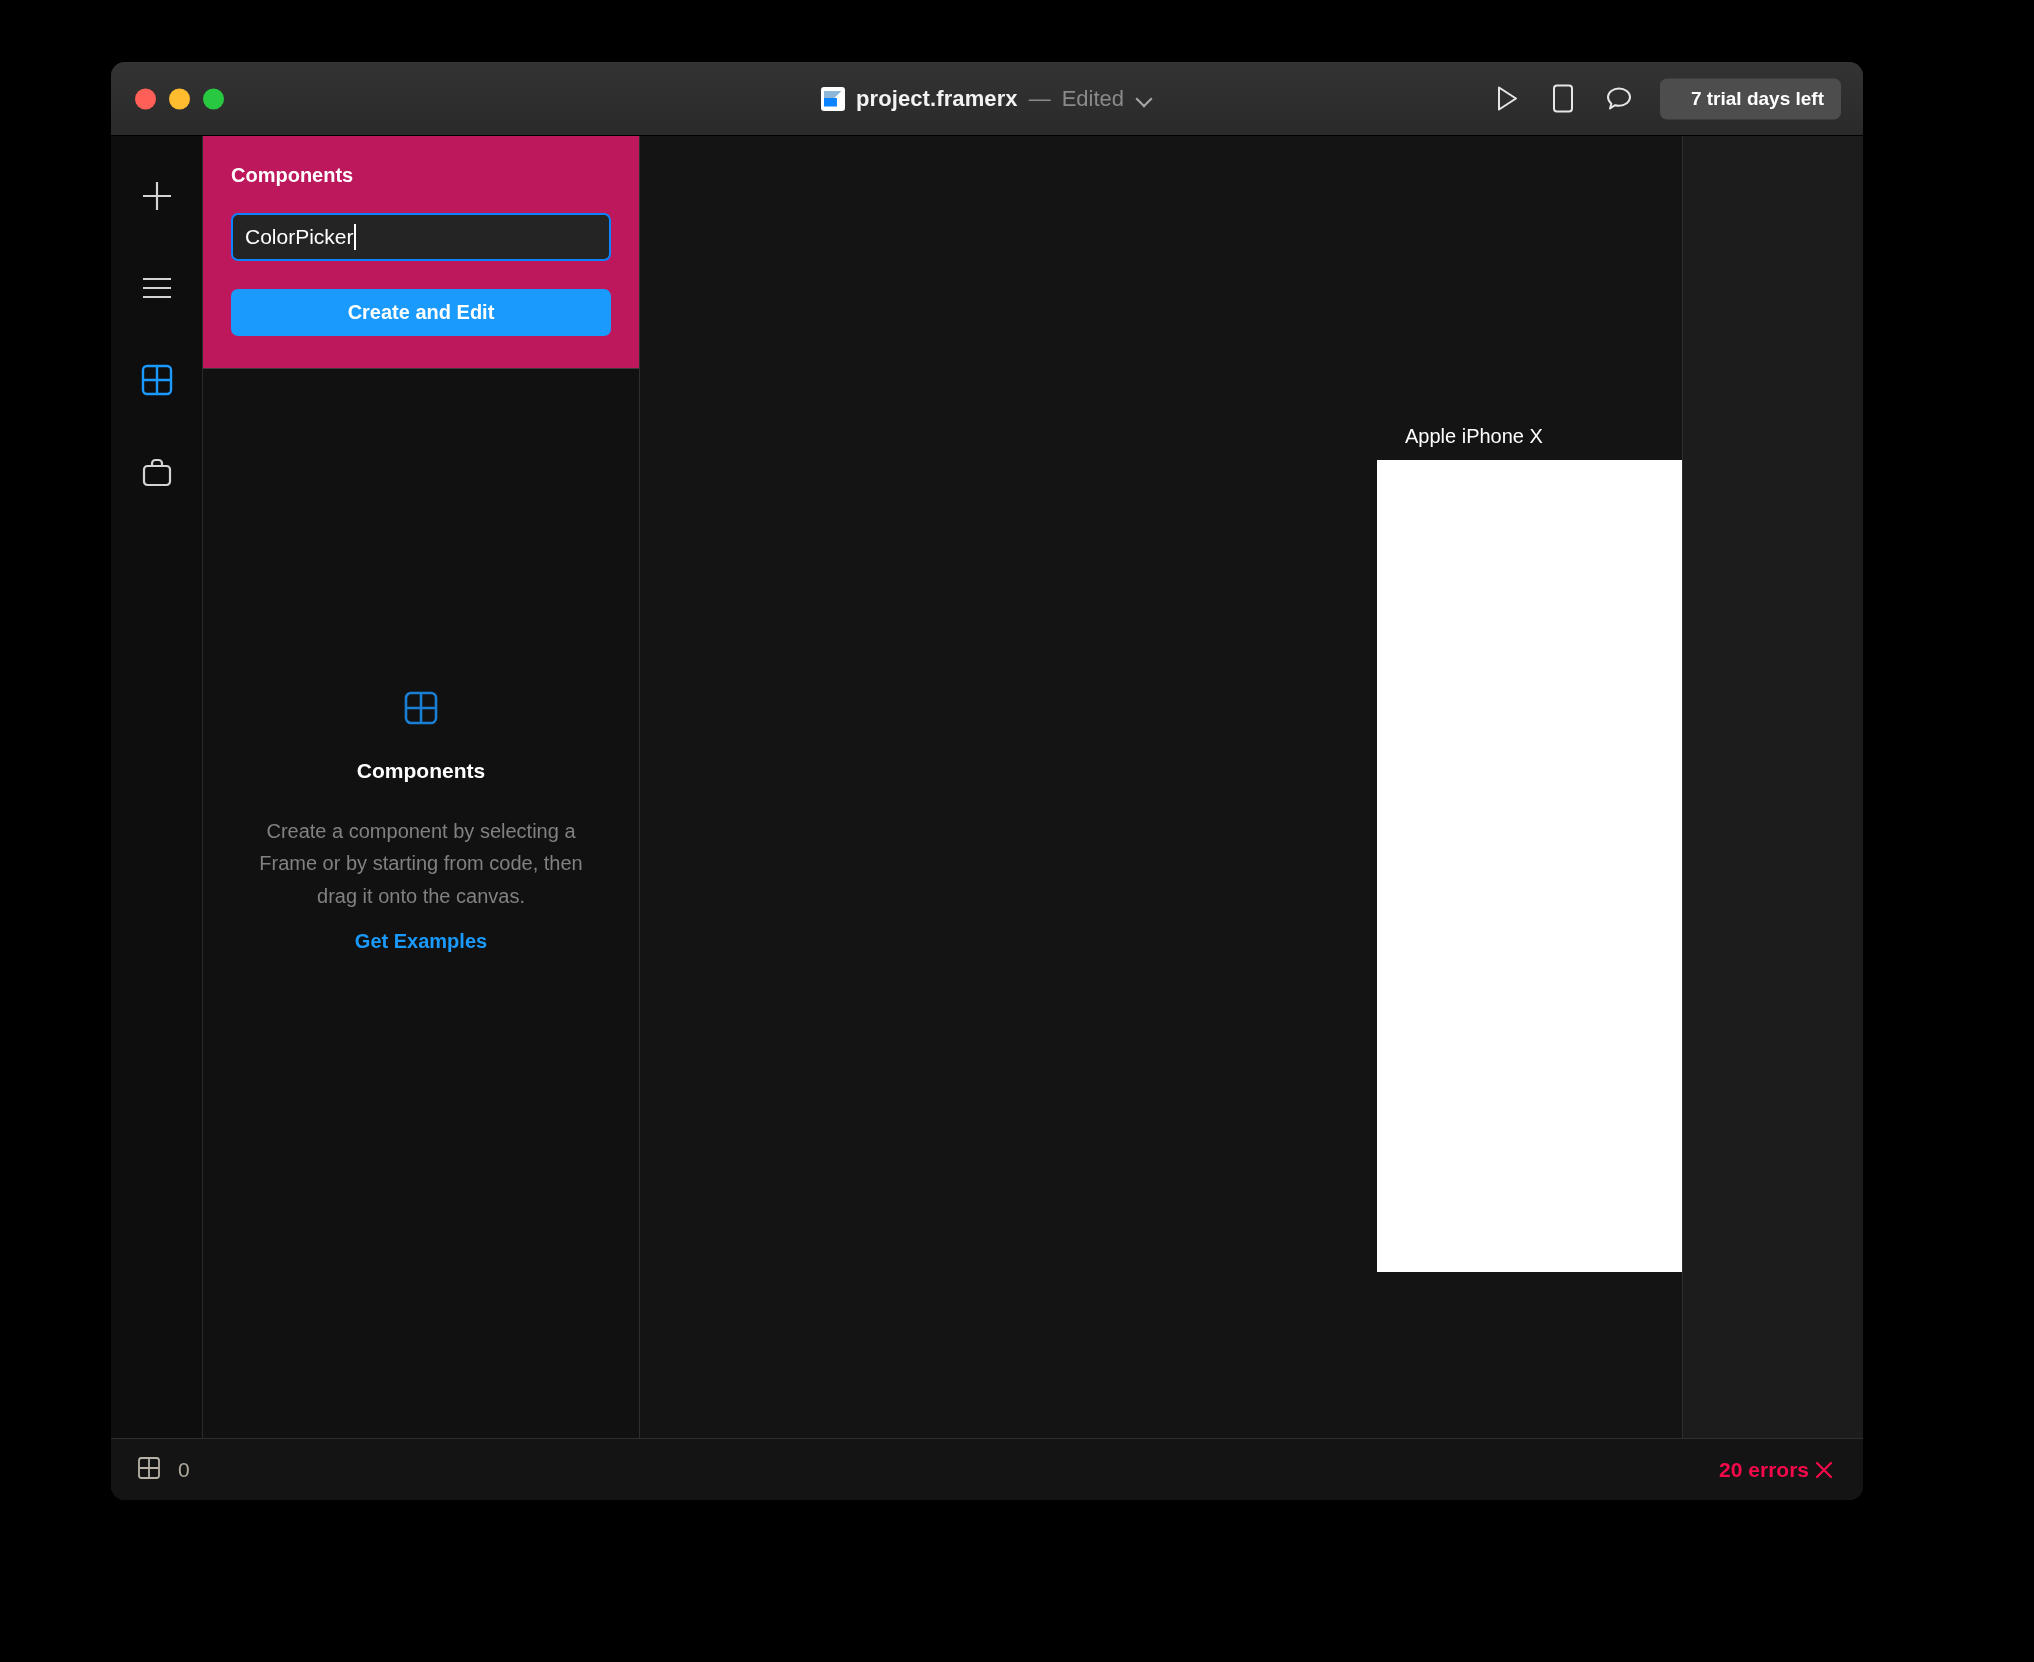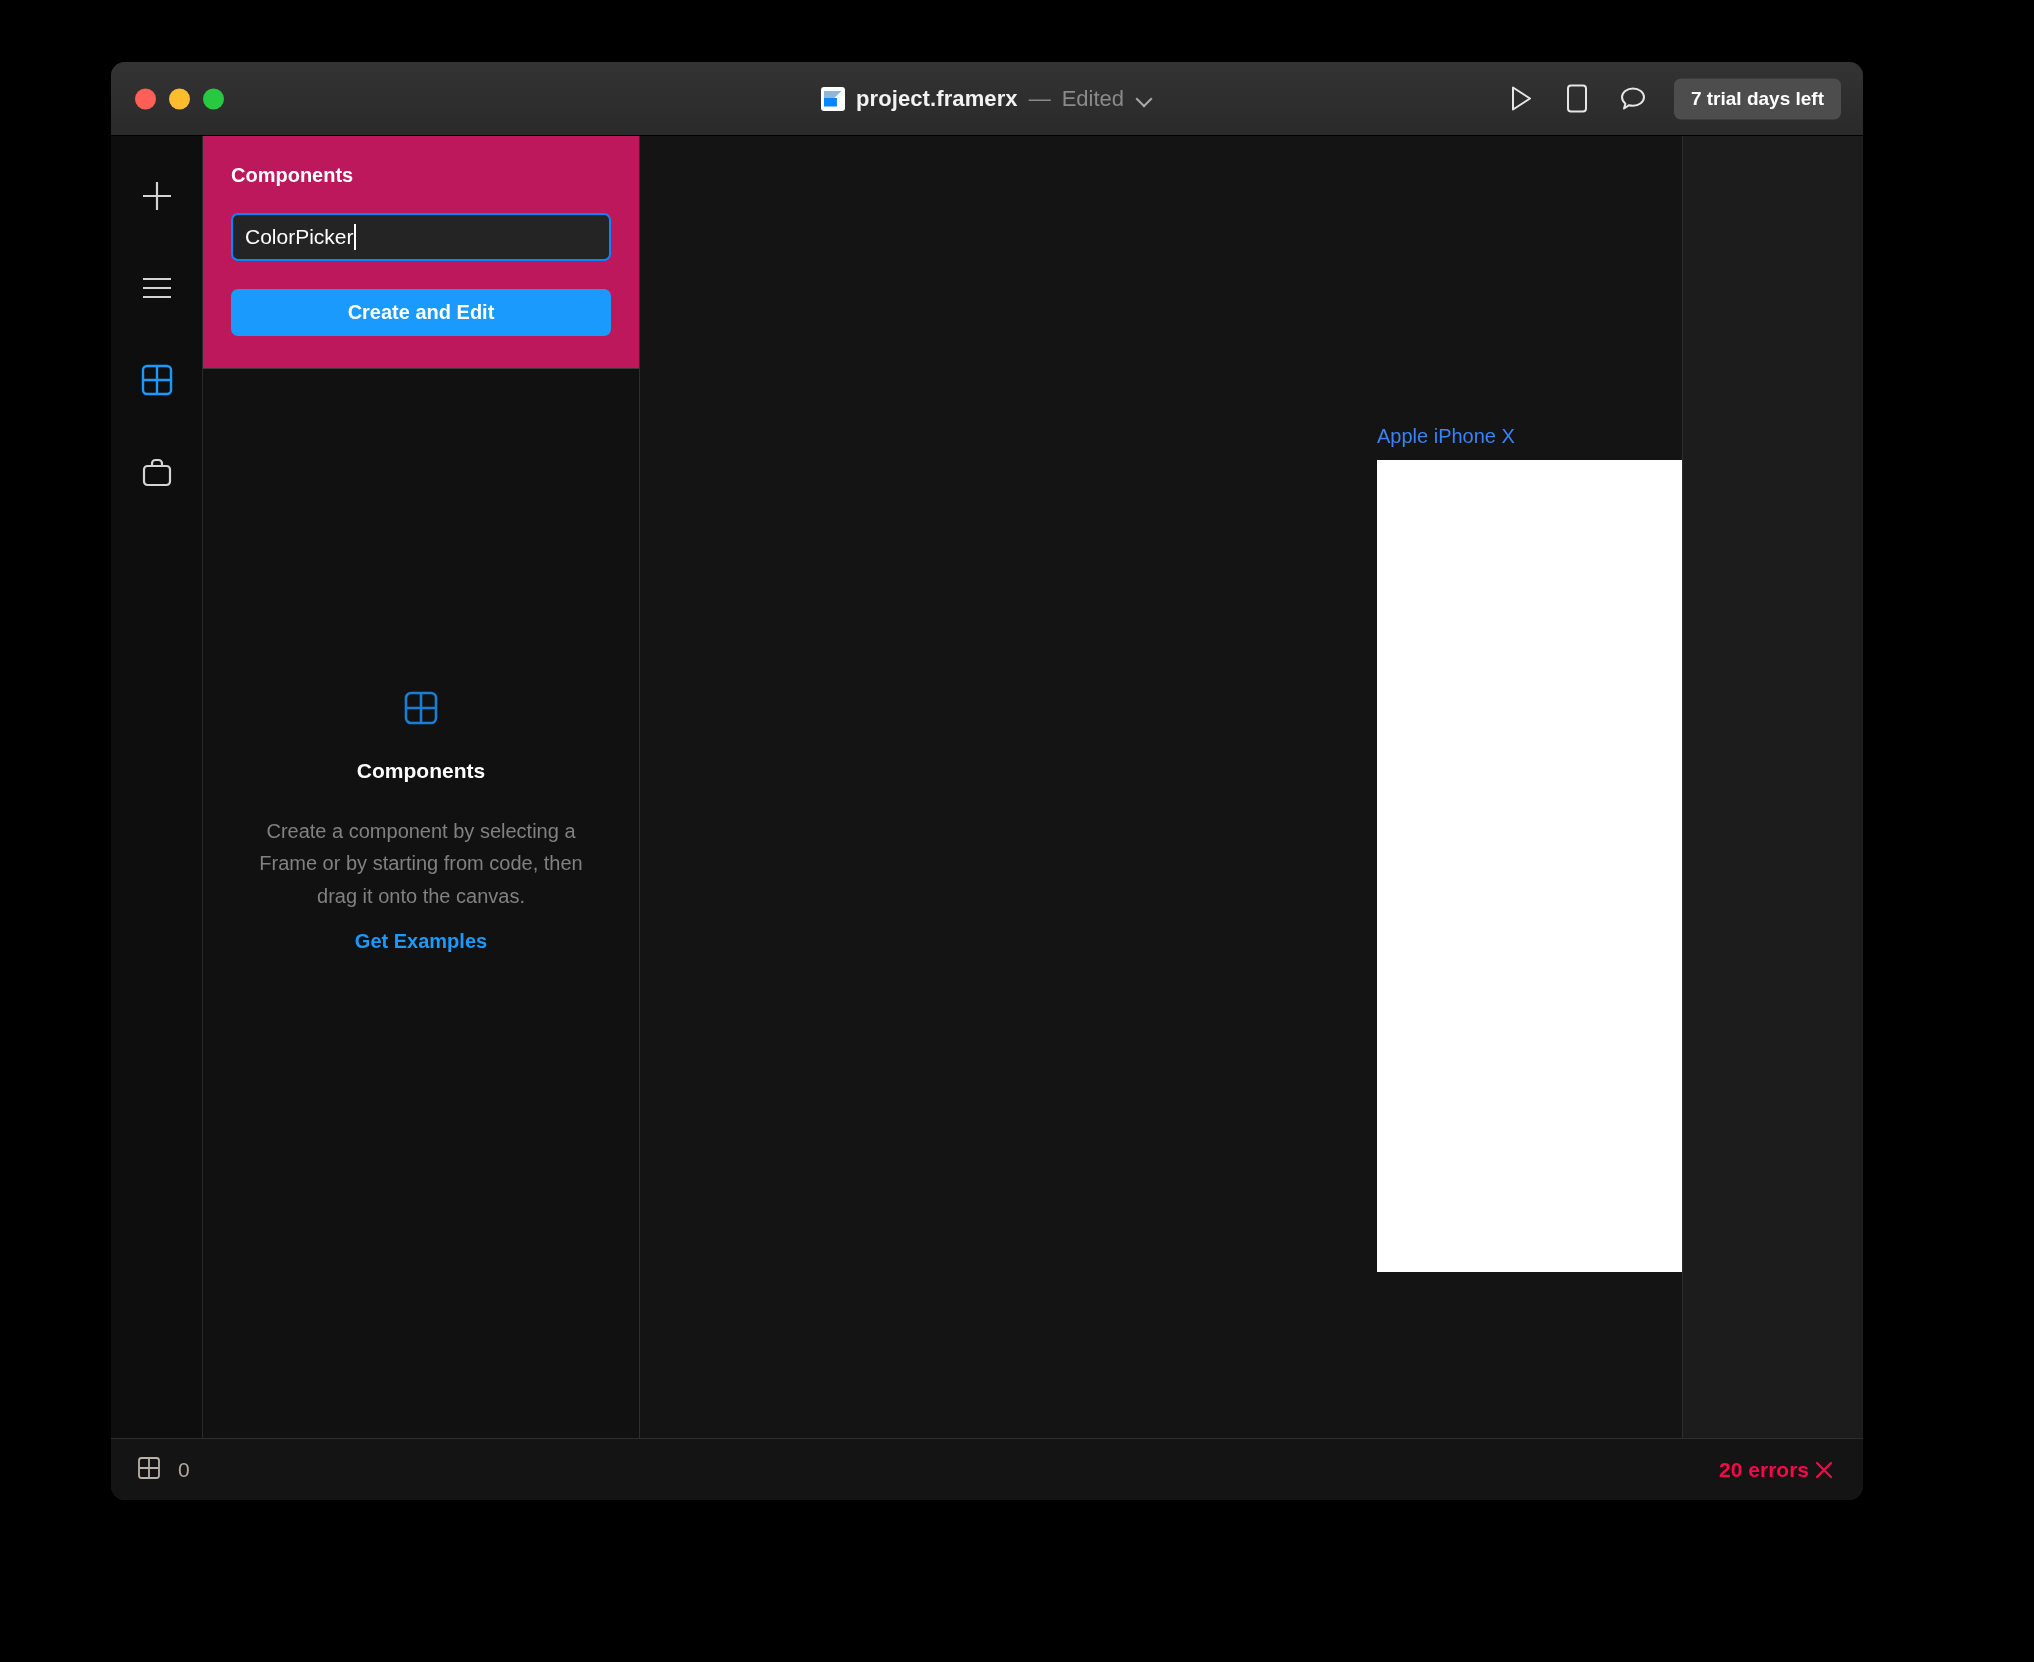--- a/index.html
+++ b/index.html
@@ -134,21 +134,21 @@
   }
   .tb-icon {
     width: 30px; height: 30px;
     display: flex;
     align-items: center;
     justify-content: center;
   }
   .trial-badge {
     background: #4d4d4d;
     border-radius: 7px;
-    padding: 9px 17px 10px 17px;
+    padding: 9px 17px 10px 31px;
     font-size: 19px;
     font-weight: 700;
     color: #ffffff;
     white-space: nowrap;
   }
 
   
   .window-body {
     flex: 1 1 auto;
     display: flex;
@@ -310,22 +310,23 @@
     min-width: 0;
     overflow: hidden;
   }
   .device-wrap {
     position: absolute;
     left: 737px;
     top: 289px;
   }
   .device-label {
     font-size: 20px;
-    color: #3b82f6;
+    color: #ffffff;
     margin-bottom: 12px;
+    margin-left: 28px;
   }
   .device-frame {
     width: 375px;
     height: 812px;
     background: #ffffff;
   }
 
   
   .right-panel {
     flex: 0 0 180px;

